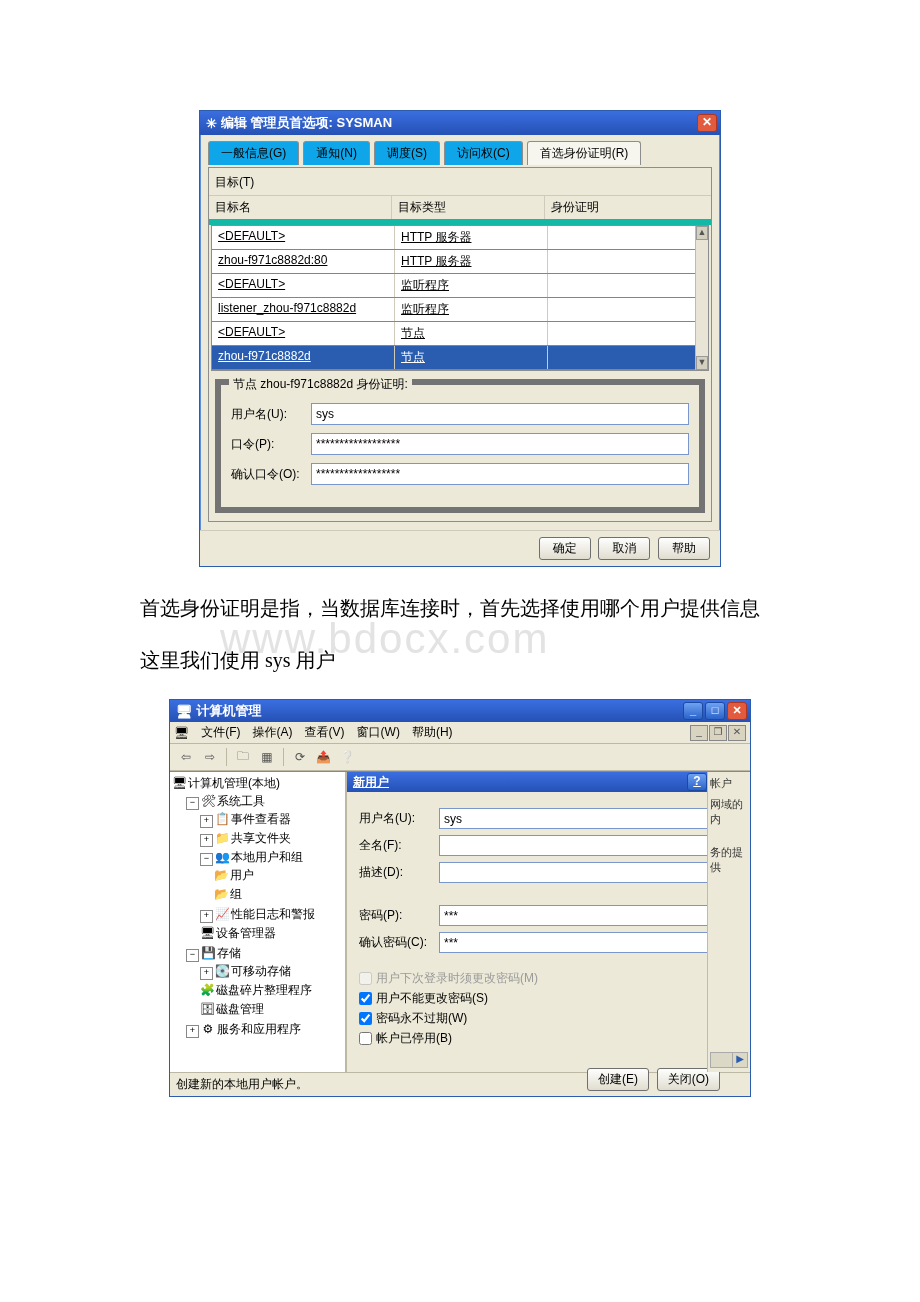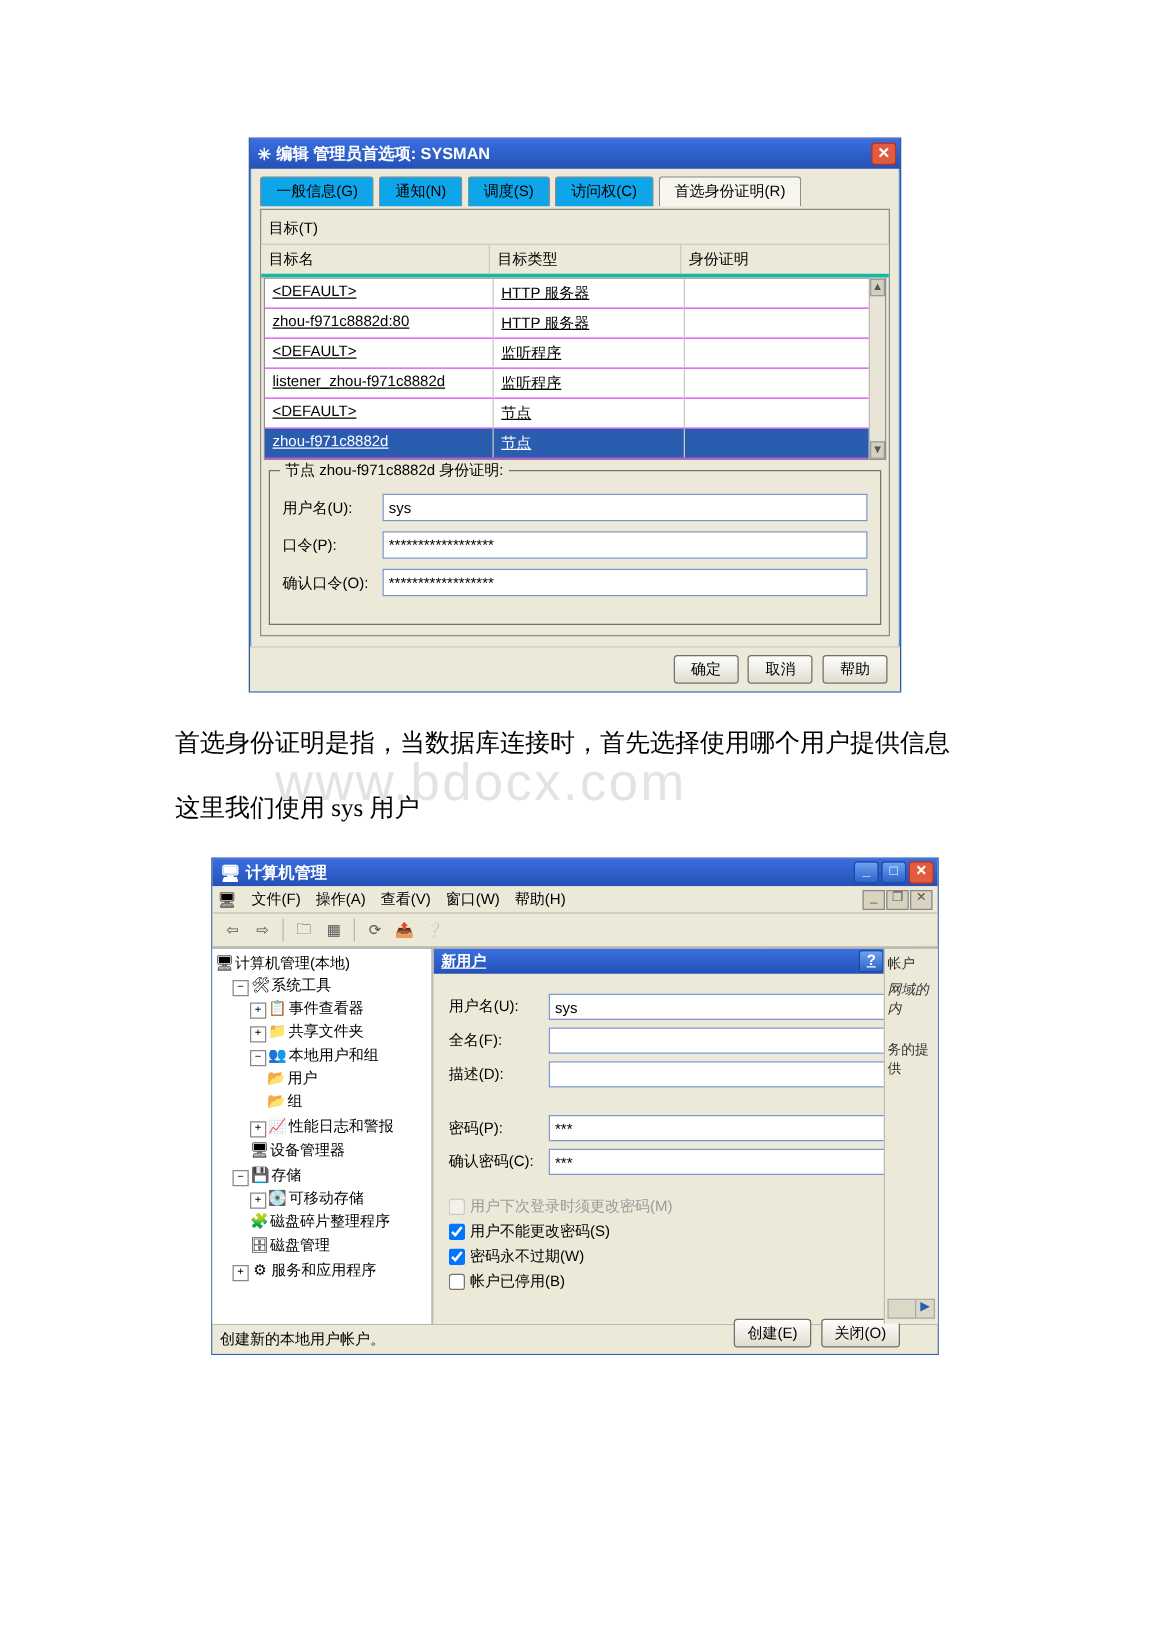--- a/index.html
+++ b/index.html
@@ -71,36 +71,36 @@
     padding: 2px 6px 4px 6px;
     font-size: 12px;
   }
   .grid-head, .grid-row {
     display: flex;
     font-size: 12px;
   }
   .grid-head {
     background: #ece9d8;
     border-top: 1px solid #cfcabb;
-    border-bottom: 3px solid #14b8a6;
+    border-bottom: 6px solid #14b8a6;
   }
   .cell-a { width: 170px; padding: 3px 6px; border-right: 1px solid #cfcabb;}
   .cell-b { width: 140px; padding: 3px 6px; border-right: 1px solid #cfcabb;}
   .cell-c { flex:1; padding: 3px 6px; }
   .grid-body { background: #fff; border: 1px solid #8d8d8d; margin: 0 2px; position: relative; }
   .grid-row { border-bottom: 1px solid #d946ef; text-decoration: underline; }
   .grid-row.sel { background: #2a5db0; color:#fff; }
   .grid-scroll {
     position:absolute; right:0; top:0; bottom:0; width:12px;
     background:#e8e5d6; border-left:1px solid #bbb;
     display:flex; flex-direction:column; justify-content:space-between;
   }
   .sb-btn { height:12px; background:#d4d0c0; border:1px solid #9a9a9a; font-size:9px; text-align:center; line-height:10px; color:#555;}
   .fieldset {
-    border: 1px solid #737373;
+    border: 6px solid #737373;
     margin: 8px 6px 4px 6px;
     padding: 10px 10px 14px 10px;
     position: relative;
   }
   .fieldset .legend {
     position: absolute;
     top: -9px; left: 8px;
     background: #ece9d8;
     padding: 0 4px;
     font-size: 12px;
@@ -463,21 +463,21 @@
             </div>
           </div>
           <div class="nu-foot">
             <button class="xpbtn">创建(E)</button>
             <button class="xpbtn">关闭(O)</button>
           </div>
         </div>
         <div class="rside">
           <div>
             <div>帐户</div>
-            <div style="margin-top:6px;font-style:italic;">网域的内</div>
+            <div style="margin-top:6px;">网域的内</div>
             <div style="margin-top:18px;">务的提供</div>
           </div>
           <div class="hscroll">
             <div class="arr">▶</div>
           </div>
         </div>
       </div>
     </div>
     <div class="statusbar">创建新的本地用户帐户。</div>
   </div>

